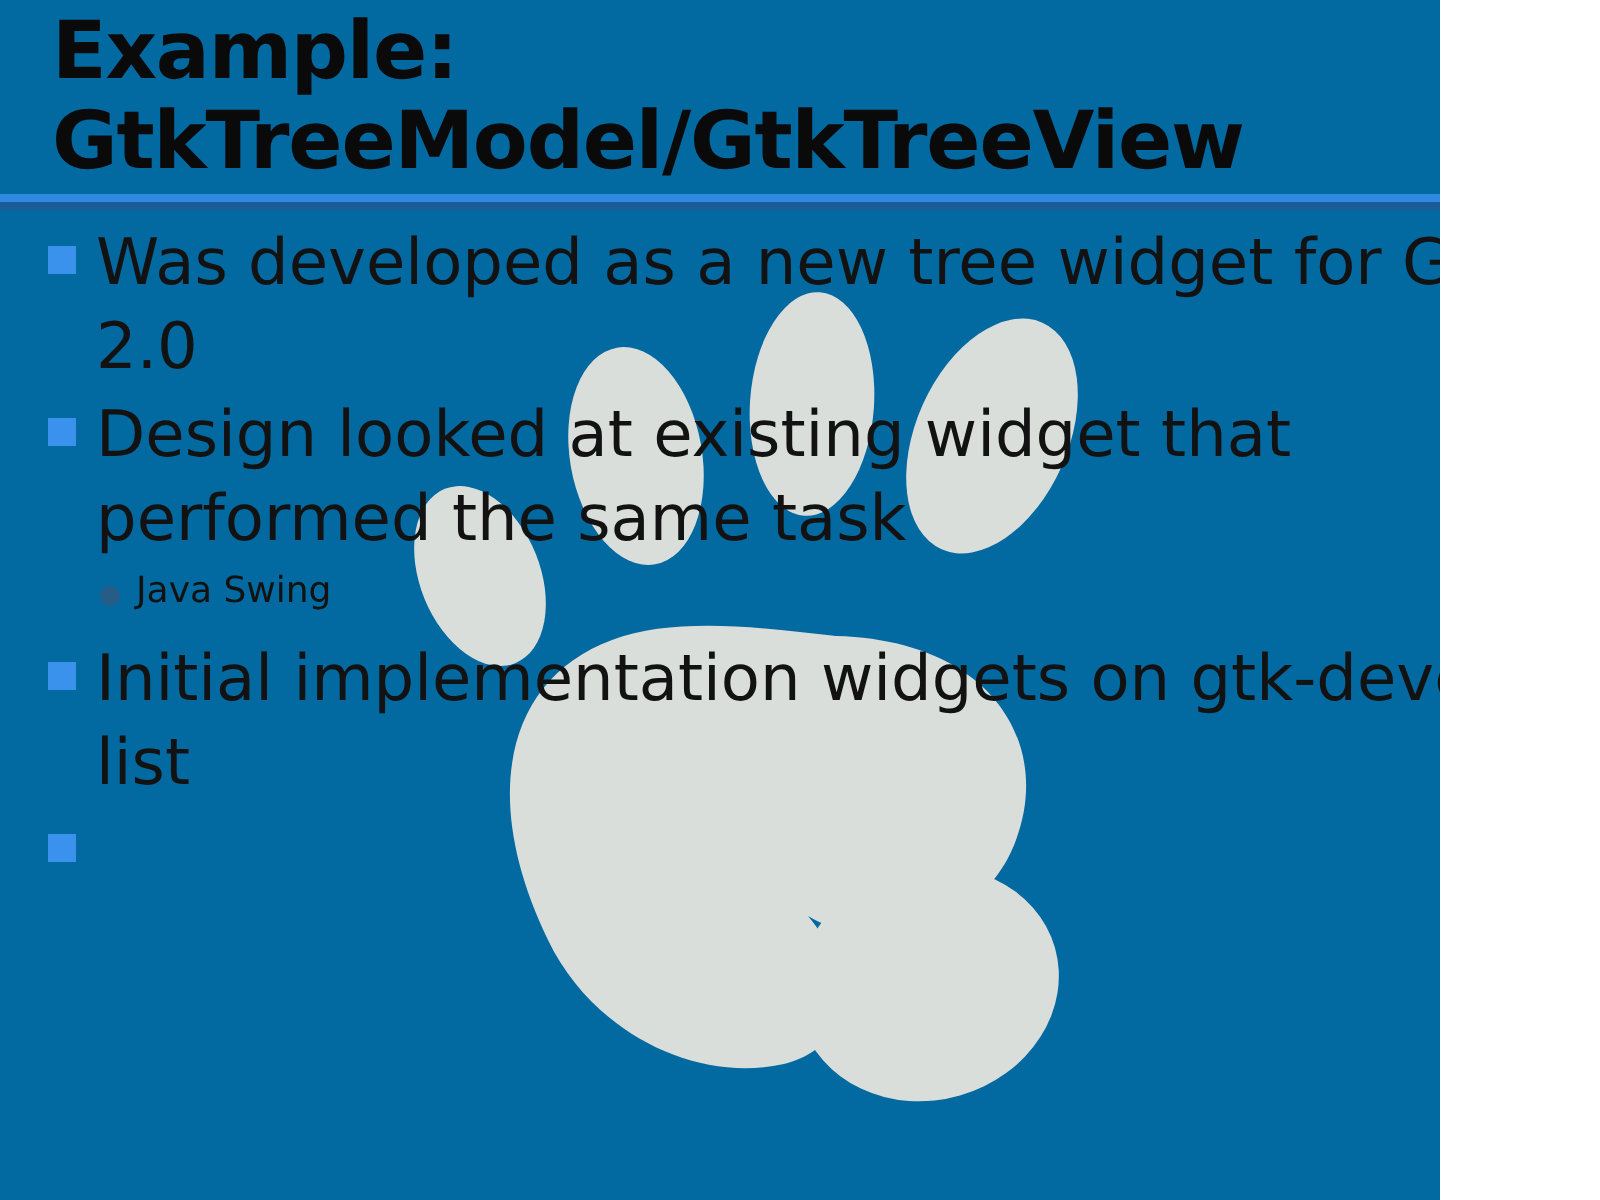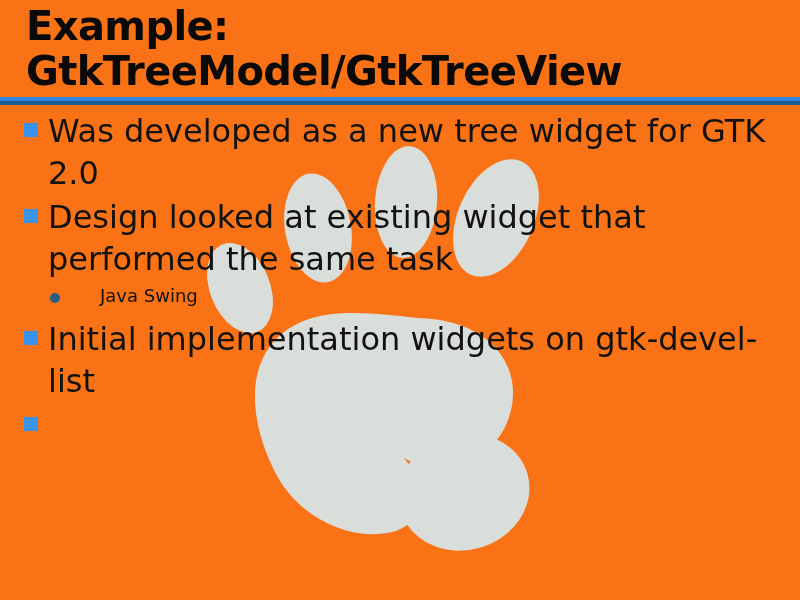--- a/index.html
+++ b/index.html
@@ -8,23 +8,23 @@
   }
   body {
     width: 800px;
     height: 600px;
     overflow: hidden;
     font-family: "DejaVu Sans", sans-serif;
   }
 
   #slide {
     position: relative;
-    width: 800px;
+    width: 720px;
     height: 600px;
-    background: #f97316;
+    background: #0369a1;
     overflow: hidden;
   }
 
   
   #watermark {
     position: absolute;
     left: 178px;
     top: 120px;
     width: 420px;
     height: 470px;
@@ -88,21 +88,21 @@
     padding-left: 48px;
     padding-right: 8px;
     box-sizing: border-box;
   }
 
   .bullet-row.level-1 {
     padding-left: 48px;
     margin-bottom: 2px;
   }
   .bullet-row.level-2 {
-    padding-left: 100px;
+    padding-left: 68px;
     margin-bottom: 0px;
   }
 
   .marker-square {
     position: absolute;
     left: 24px;
     top: 13px;
     width: 14px;
     height: 14px;
     background: #3b92ec;

